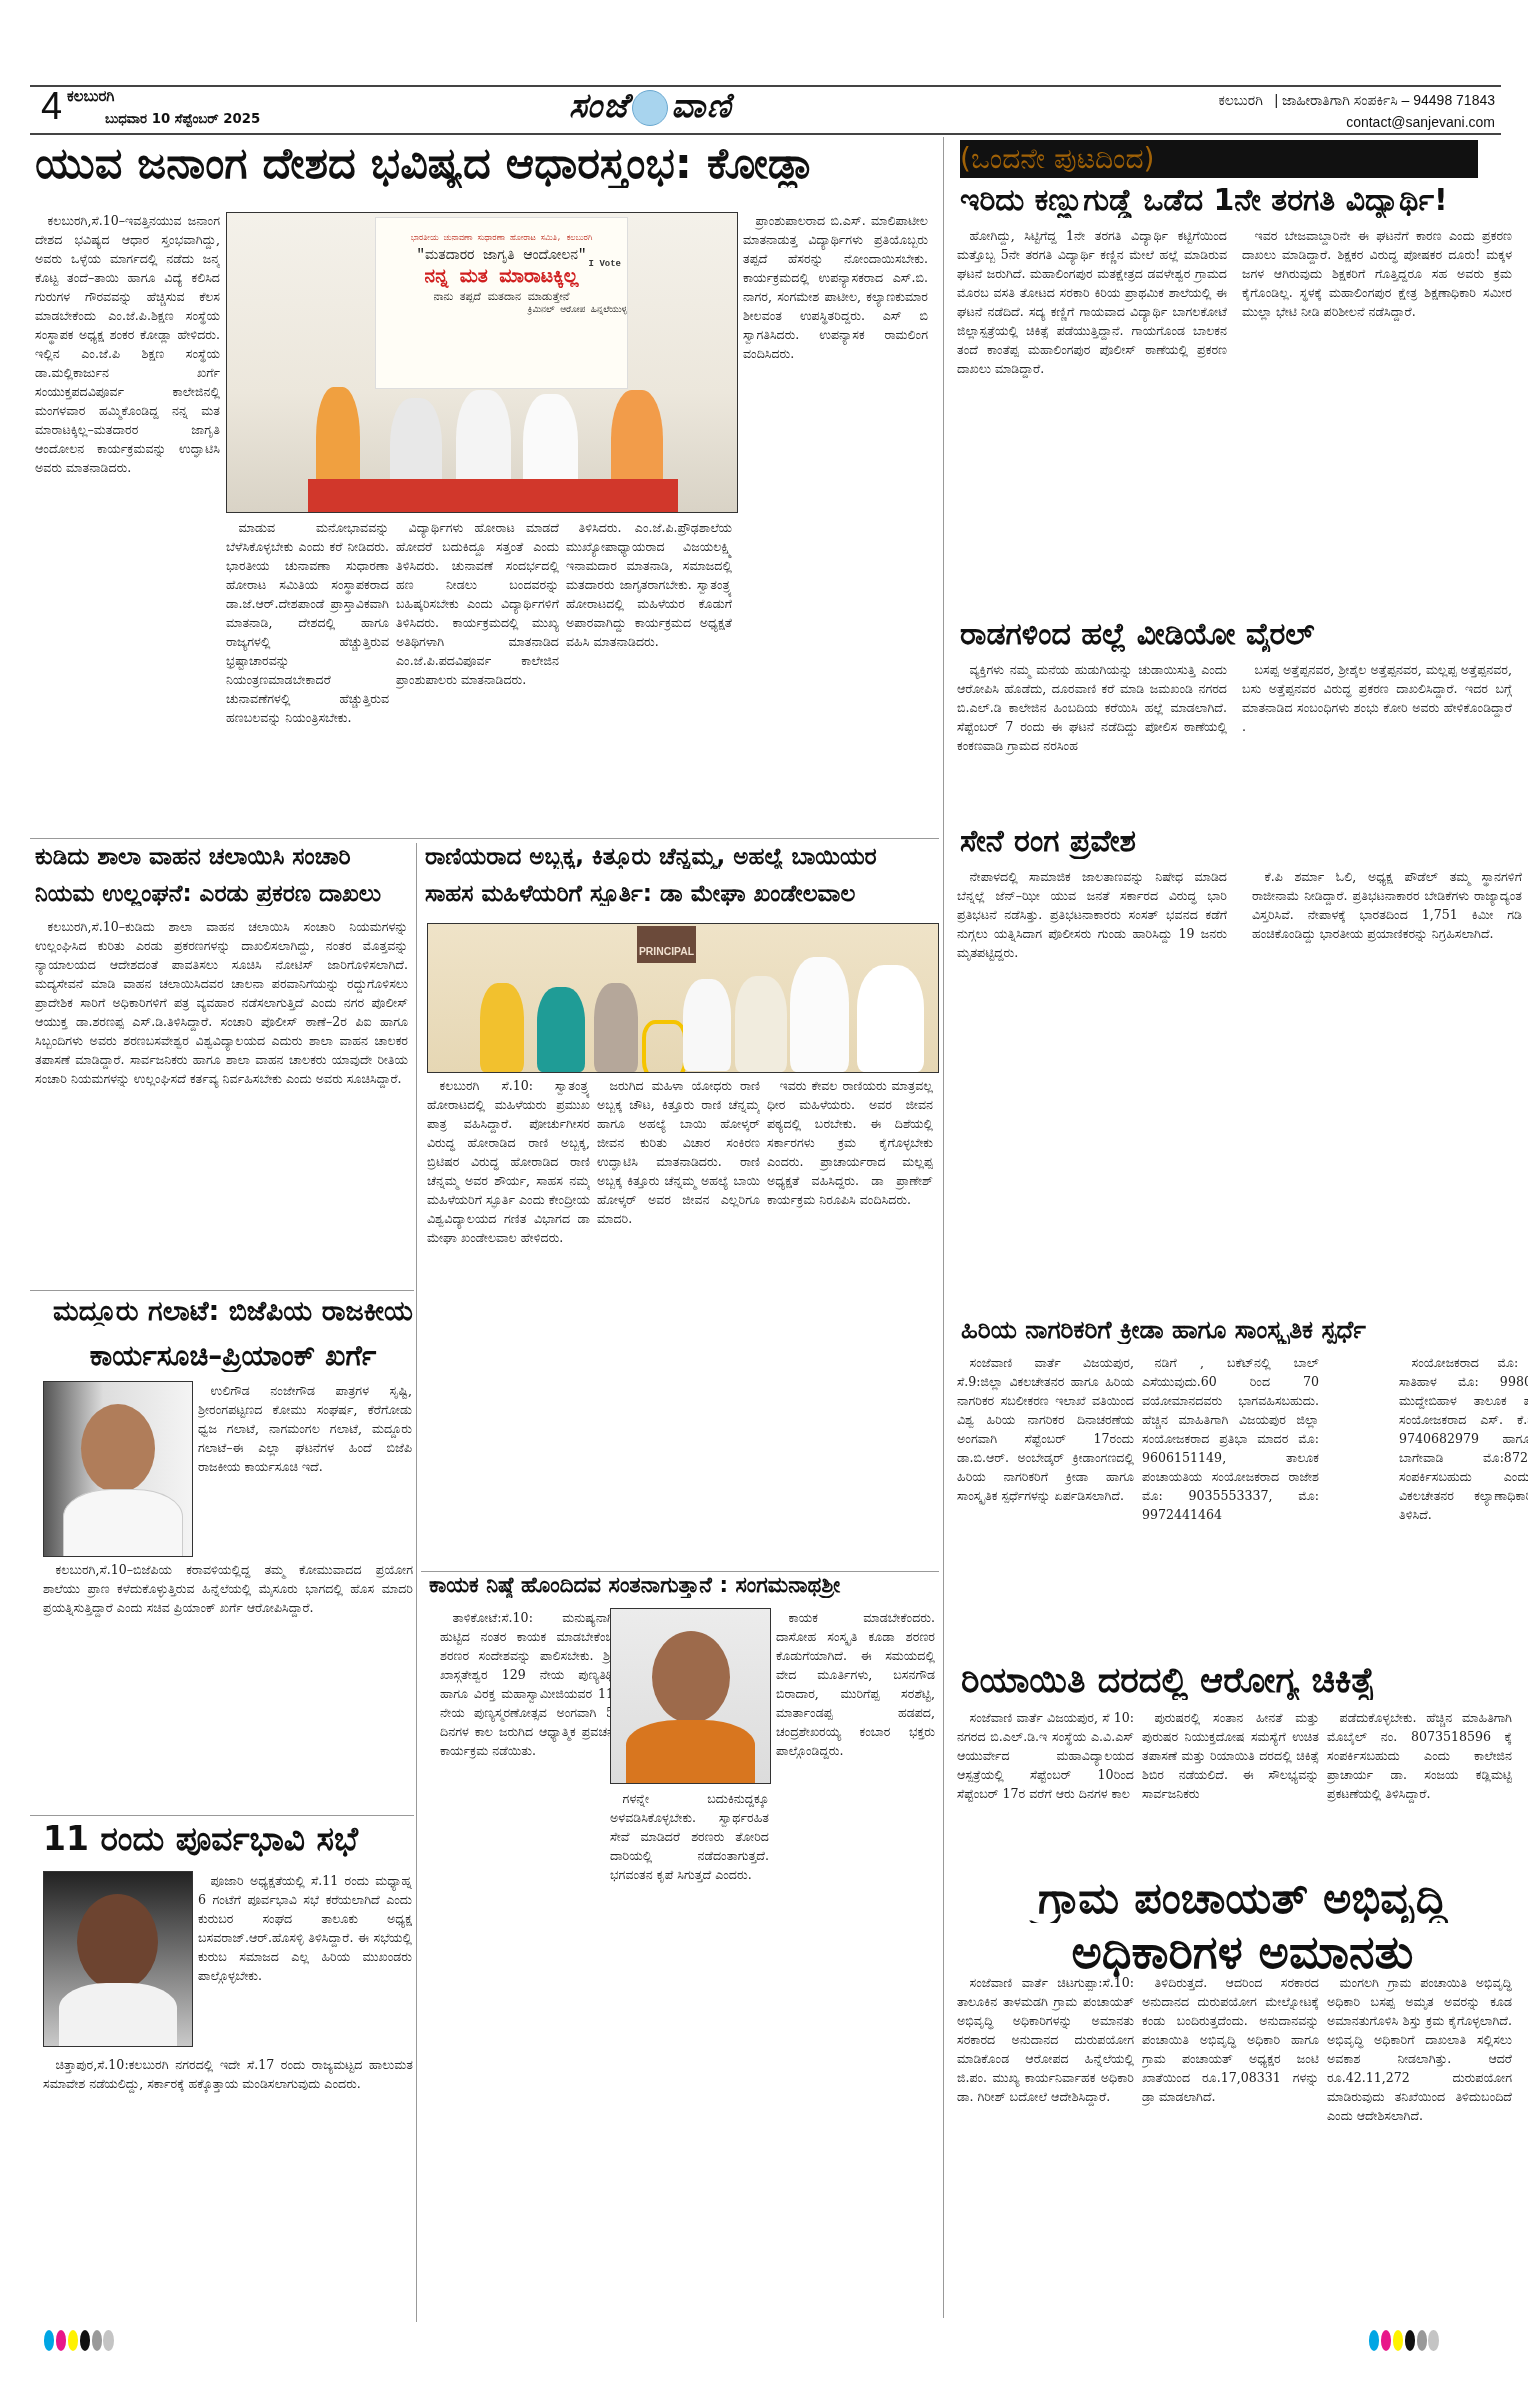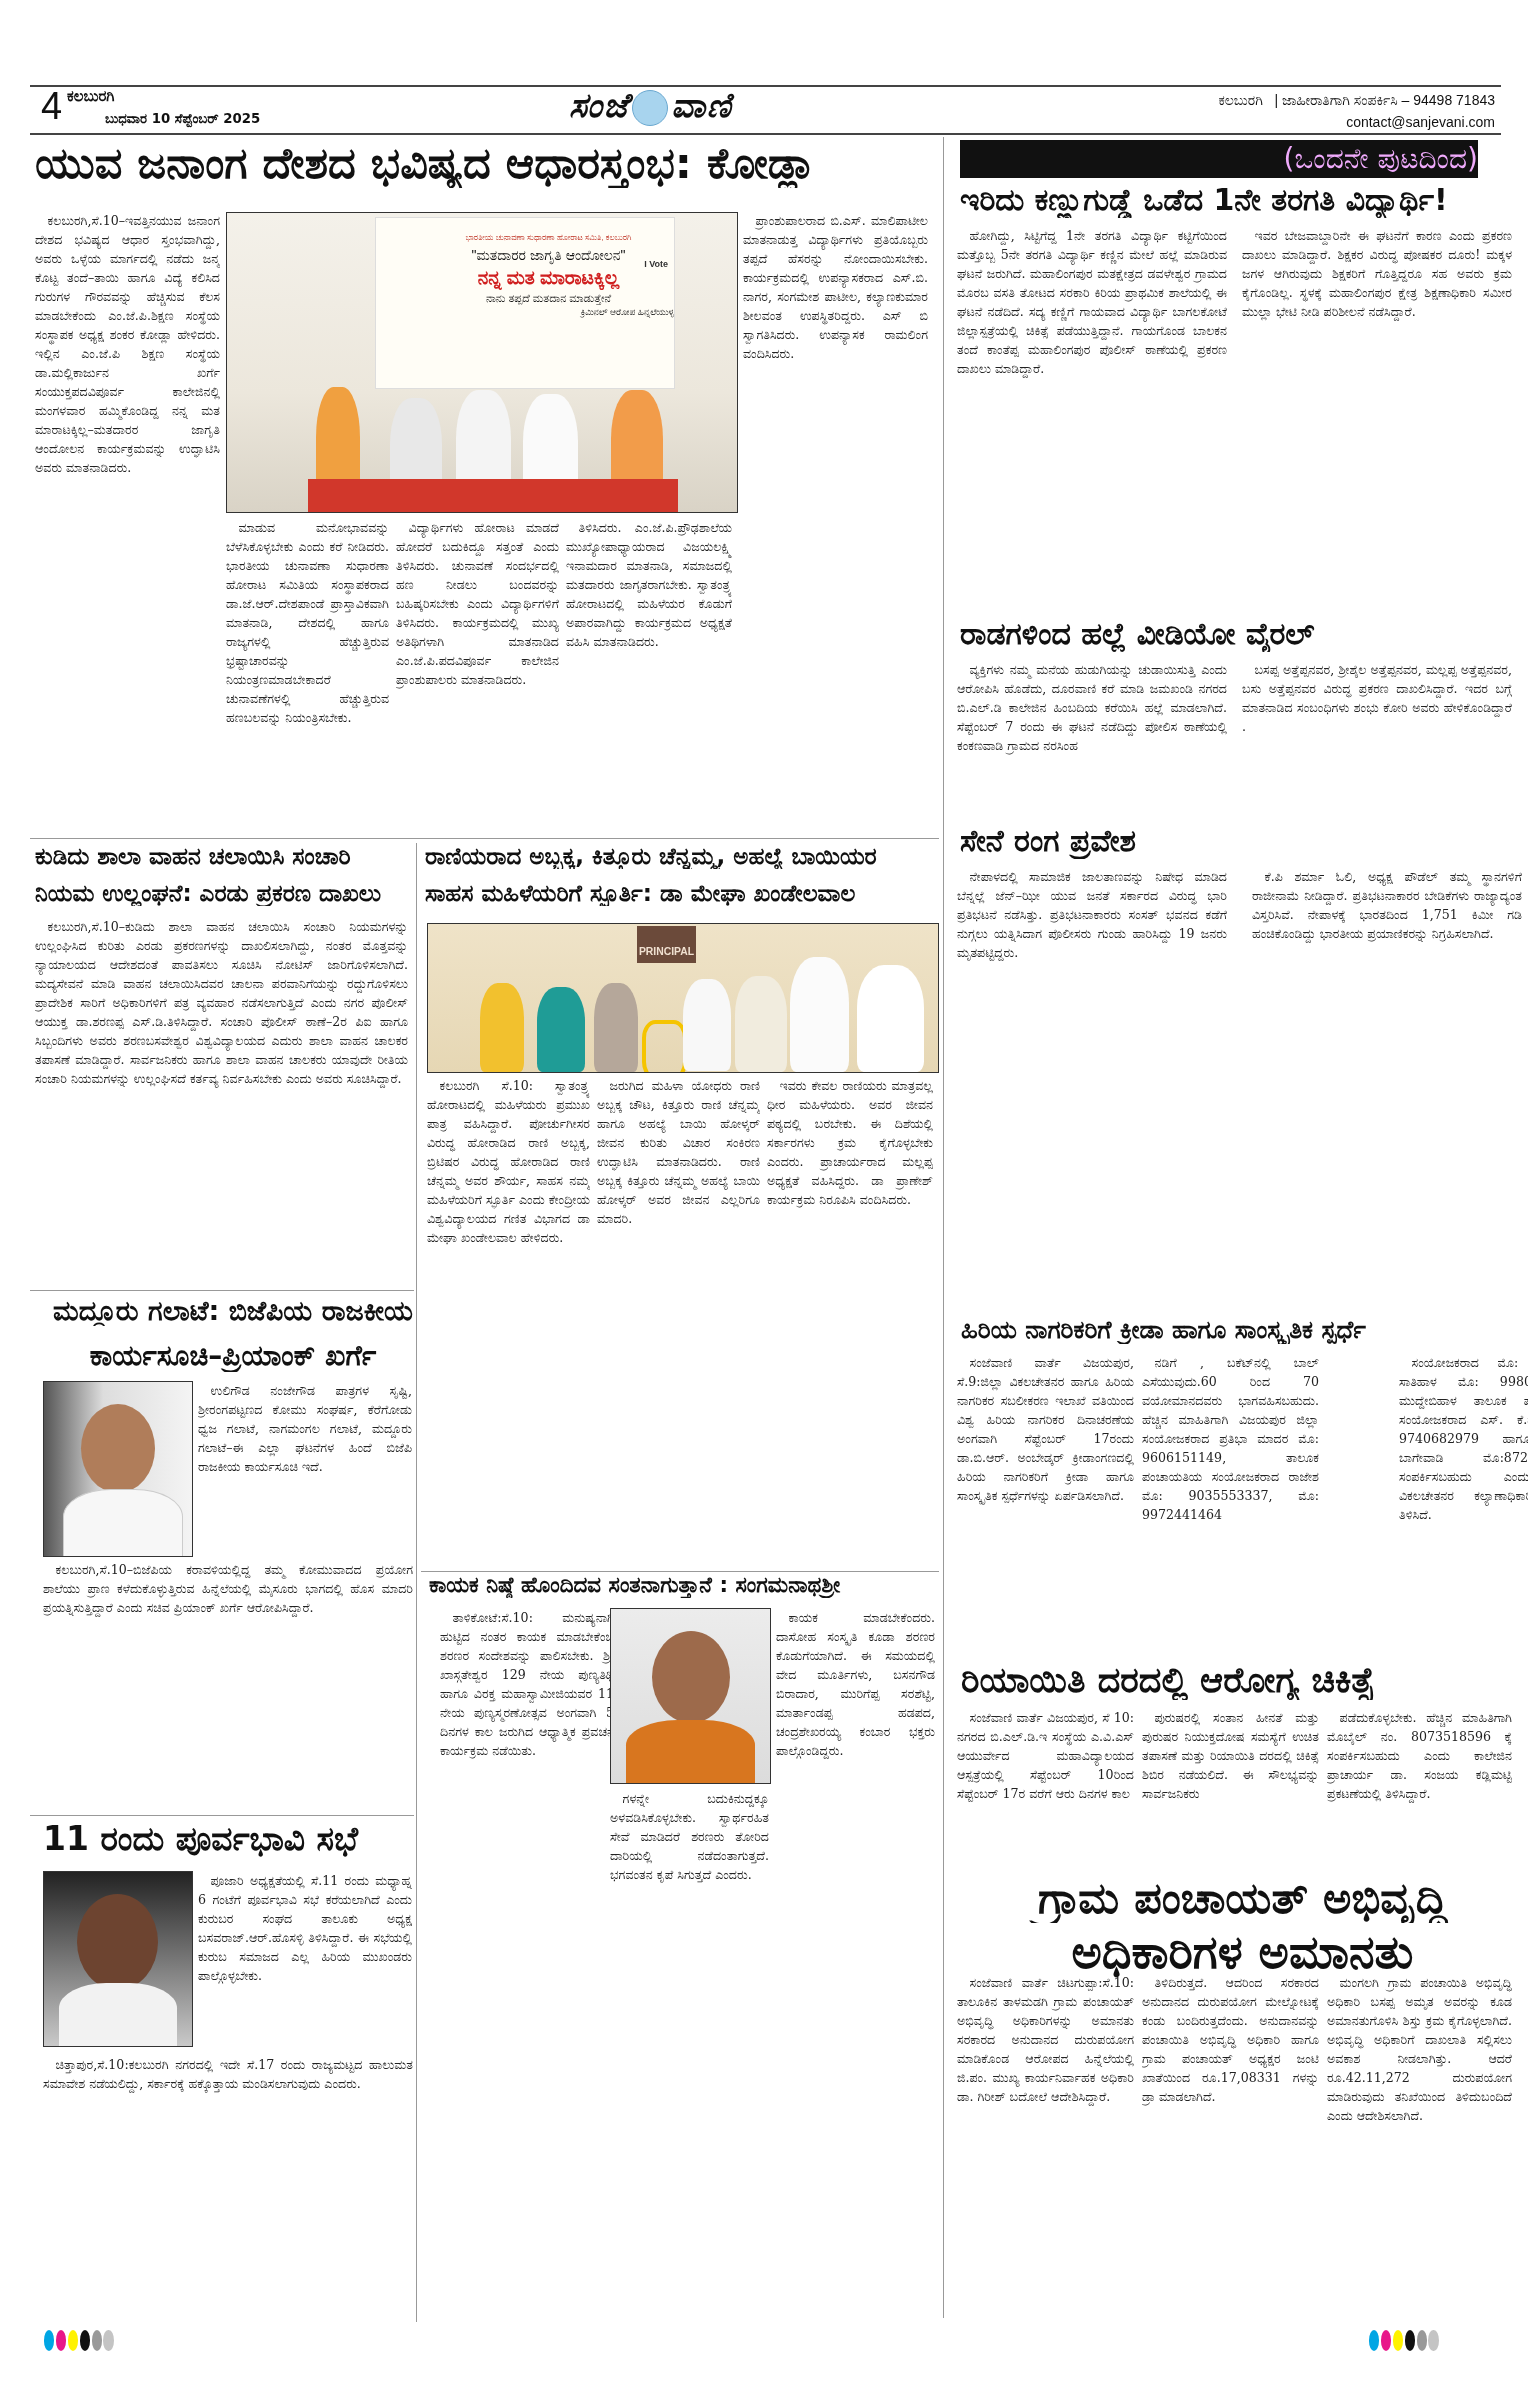--- a/index.html
+++ b/index.html
@@ -9,21 +9,21 @@
   .pagenum{left:41px;top:87px;font-family:"Liberation Sans",sans-serif;font-size:38px;line-height:38px;}
   .city1{left:67px;top:87px;font-size:15px;font-weight:bold;}
   .date1{left:81px;top:111px;font-size:13.3px;font-weight:bold;margin-left:24px;}
   .logo{left:569px;top:85px;font-family:"DejaVu Serif",serif;font-weight:bold;font-size:34px;font-style:italic;letter-spacing:1.5px;}
   .logo .globe{display:inline-block;width:34px;height:34px;border-radius:50%;background:#a8d4ee;border:1.5px solid #6aa8d0;vertical-align:middle;margin:0 3px;}
   .hdr-right{right:33px;top:89px;text-align:right;font-family:"Liberation Sans",sans-serif;font-size:14px;line-height:22px;}
   .hl{font-weight:bold;line-height:1.15;white-space:nowrap;overflow:hidden;}
   .col{position:absolute;font-family:"DejaVu Serif",serif;font-size:12.6px;line-height:19px;text-align:justify;overflow:hidden;color:#222;}
   .col p{margin:0;text-indent:1em;}
   .photo{position:absolute;border:0.7px solid #333;overflow:hidden;}
-  .blackbar{background:#111;color:#f0abfc;text-align:right;}
+  .blackbar{background:#111;color:#a16207;text-align:left;}
   .divider-v{position:absolute;width:0.7px;background:#999;}
   .divider-h{position:absolute;height:0.7px;background:#999;}
   .dots{position:absolute;top:2330px;display:flex;gap:1.5px;}
   .dots span{display:block;width:10.4px;height:21px;border-radius:50%;}
   .person{position:absolute;border-radius:40% 40% 10% 10%;}
 </style>
 </head>
 <body>
 
 <div class="rule" style="left:30px;top:85px;width:1471px;"></div>
@@ -39,21 +39,21 @@
 </div>
 <div class="rule" style="left:30px;top:133px;width:1471px;"></div>
 
 <div class="abs hl" style="left:35px;top:139px;width:909px;font-size:43px;">ಯುವ ಜನಾಂಗ ದೇಶದ ಭವಿಷ್ಯದ ಆಧಾರಸ್ತಂಭ: ಕೋಡ್ಲಾ</div>
 
 <div class="col" style="left:35px;top:211px;width:185px;height:621px;">
     <p>ಕಲಬುರಗಿ,ಸೆ.10–ಇವತ್ತಿನಯುವ ಜನಾಂಗ ದೇಶದ ಭವಿಷ್ಯದ ಆಧಾರ ಸ್ತಂಭವಾಗಿದ್ದು, ಅವರು ಒಳ್ಳೆಯ ಮಾರ್ಗದಲ್ಲಿ ನಡೆದು ಜನ್ಮ ಕೊಟ್ಟ ತಂದೆ–ತಾಯಿ ಹಾಗೂ ವಿದ್ಯೆ ಕಲಿಸಿದ ಗುರುಗಳ ಗೌರವವನ್ನು ಹೆಚ್ಚಿಸುವ ಕೆಲಸ ಮಾಡಬೇಕೆಂದು ಎಂ.ಜೆ.ಪಿ.ಶಿಕ್ಷಣ ಸಂಸ್ಥೆಯ ಸಂಸ್ಥಾಪಕ ಅಧ್ಯಕ್ಷ ಶಂಕರ ಕೋಡ್ಲಾ ಹೇಳಿದರು. ಇಲ್ಲಿನ ಎಂ.ಜೆ.ಪಿ ಶಿಕ್ಷಣ ಸಂಸ್ಥೆಯ ಡಾ.ಮಲ್ಲಿಕಾರ್ಜುನ ಖರ್ಗೆ ಸಂಯುಕ್ತಪದವಿಪೂರ್ವ ಕಾಲೇಜಿನಲ್ಲಿ ಮಂಗಳವಾರ ಹಮ್ಮಿಕೊಂಡಿದ್ದ ನನ್ನ ಮತ ಮಾರಾಟಕ್ಕಿಲ್ಲ–ಮತದಾರರ ಜಾಗೃತಿ ಆಂದೋಲನ ಕಾರ್ಯಕ್ರಮವನ್ನು ಉದ್ಘಾಟಿಸಿ ಅವರು ಮಾತನಾಡಿದರು.</p>
   </div>
 
 <div class="photo" style="left:226px;top:212px;width:510px;height:299px;background:linear-gradient(#f4f1ea,#ece7dc 60%,#d9d3c6);">
-  <div class="abs" style="left:148px;top:3.7px;width:251px;height:170px;background:#fffdf6;border:0.7px solid #ddd;text-align:center;font-family:Liberation Sans, sans-serif;padding-left:47px;">
+  <div class="abs" style="left:148px;top:3.7px;width:251px;height:170px;background:#fffdf6;border:0.7px solid #ddd;text-align:center;font-family:Liberation Mono, monospace;">
     <div style="font-size:8.1px;color:#c0392b;margin-top:15px;">ಭಾರತೀಯ ಚುನಾವಣಾ ಸುಧಾರಣಾ ಹೋರಾಟ ಸಮಿತಿ, ಕಲಬುರಗಿ</div>
     <div style="font-size:14px;margin-top:4.4px;">"ಮತದಾರರ ಜಾಗೃತಿ ಆಂದೋಲನ"</div>
     <div style="font-size:19px;color:#d02020;font-weight:bold;margin-top:3px;">ನನ್ನ ಮತ ಮಾರಾಟಕ್ಕಿಲ್ಲ</div>
     <div style="font-size:11px;margin-top:3px;">ನಾನು ತಪ್ಪದೆ ಮತದಾನ ಮಾಡುತ್ತೇನೆ</div>
     <div style="font-size:9px;margin-top:2.2px;text-align:right;">ಕ್ರಿಮಿನಲ್ ಆರೋಪ ಹಿನ್ನಲೆಯುಳ್ಳ</div>
     <div class="abs" style="right:6px;top:41px;font-size:9px;font-weight:bold;color:#333;">I Vote</div>
   </div>
   <div class="person" style="left:89px;top:174px;width:44px;height:126px;background:#f0a040;"></div>
   <div class="person" style="left:163px;top:185px;width:52px;height:115px;background:#e8e8e8;"></div>
   <div class="person" style="left:229px;top:177px;width:55px;height:122px;background:#f4f4f4;"></div>

